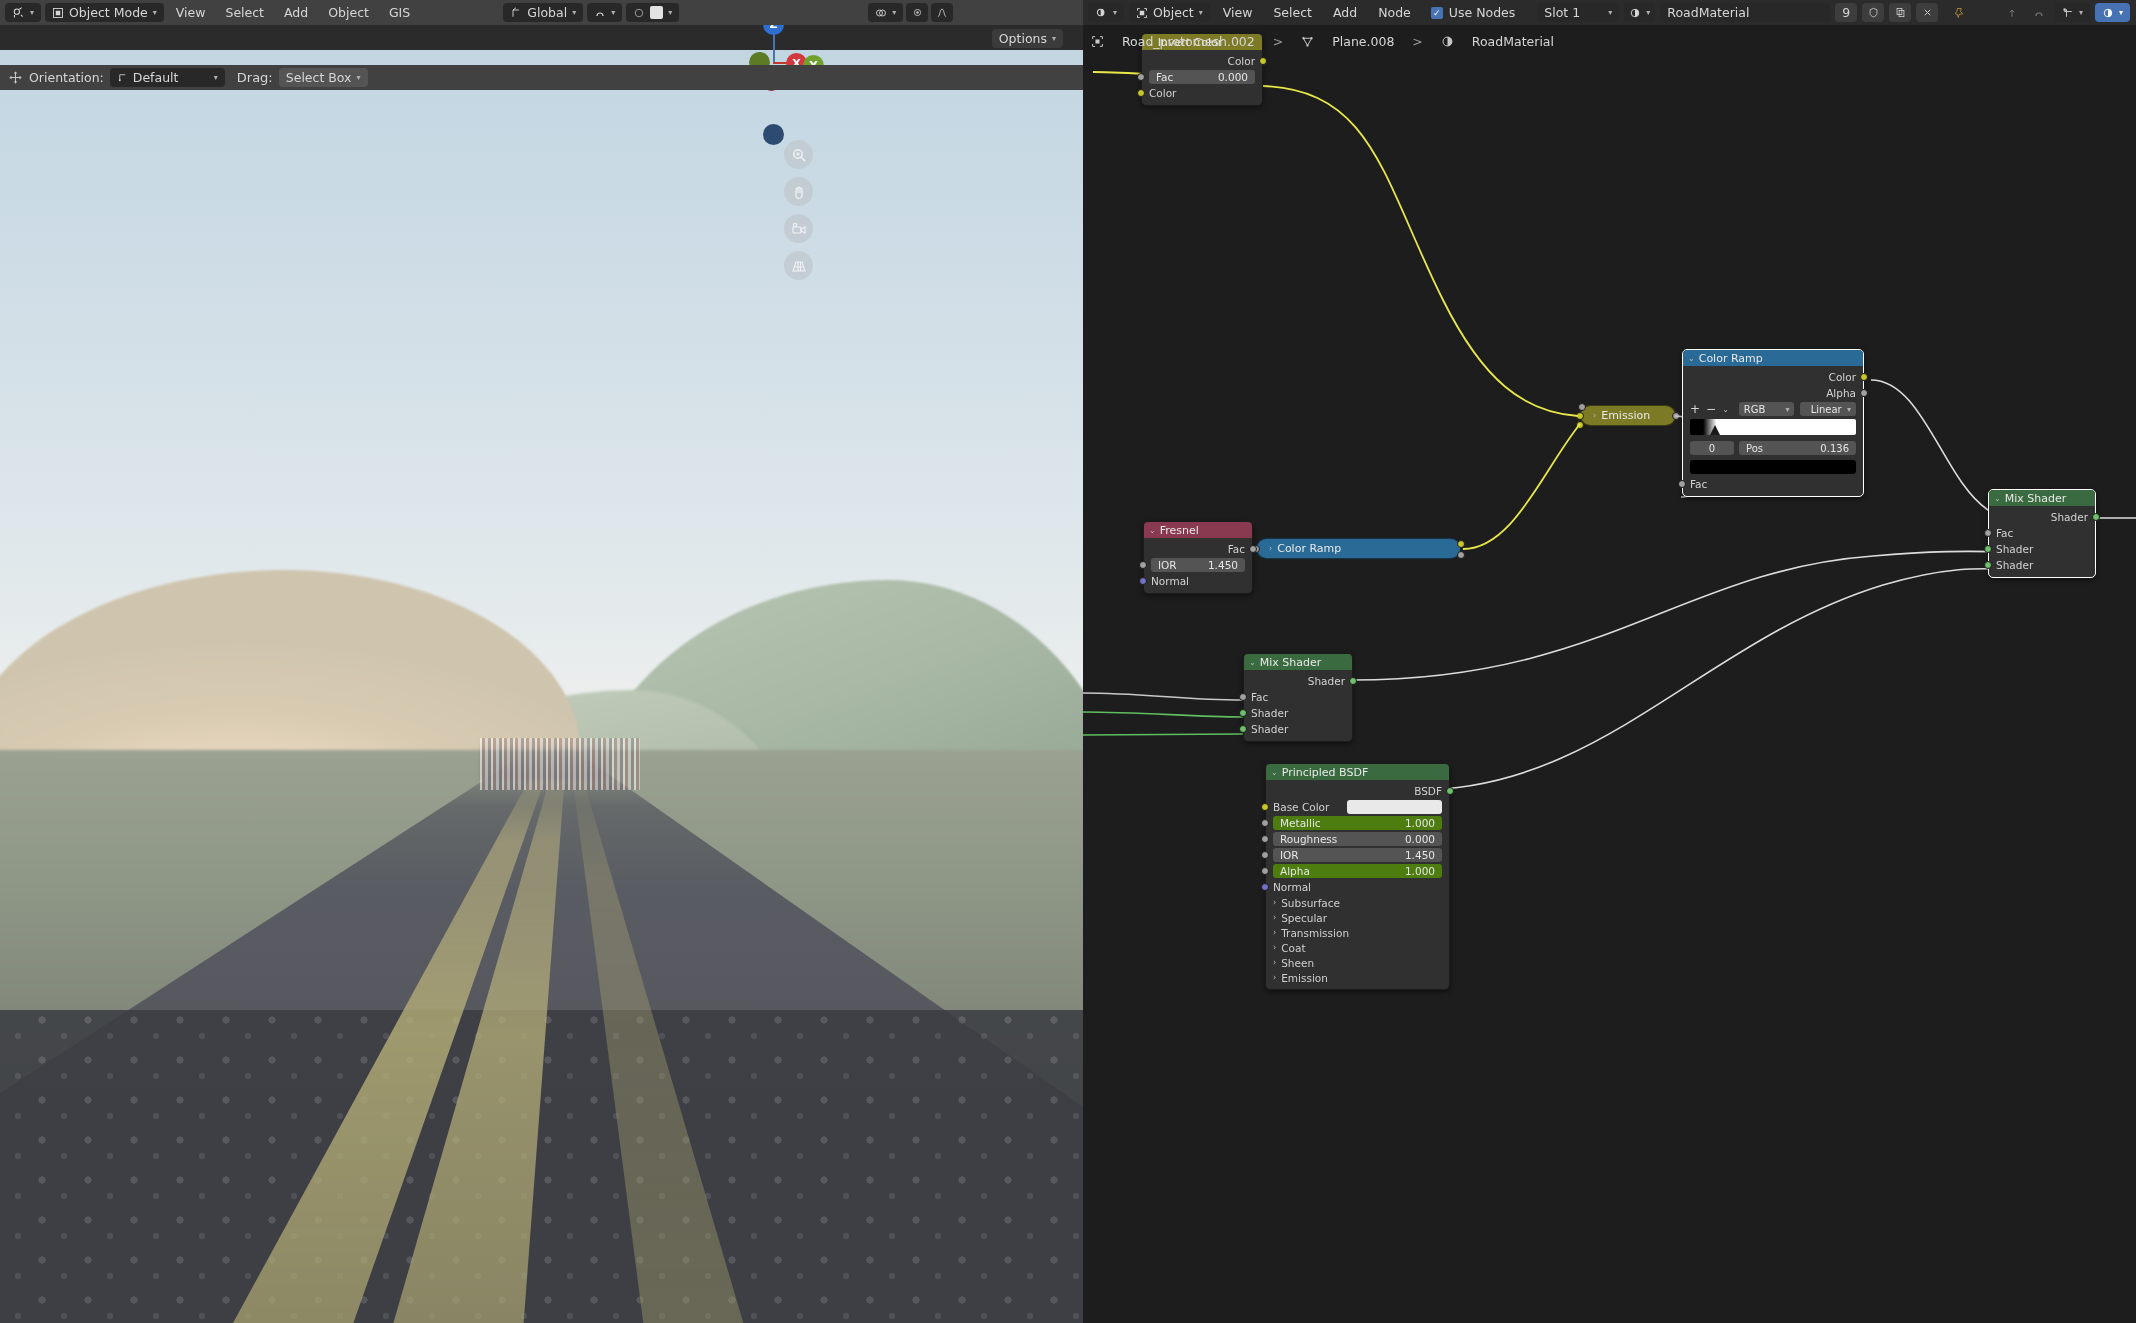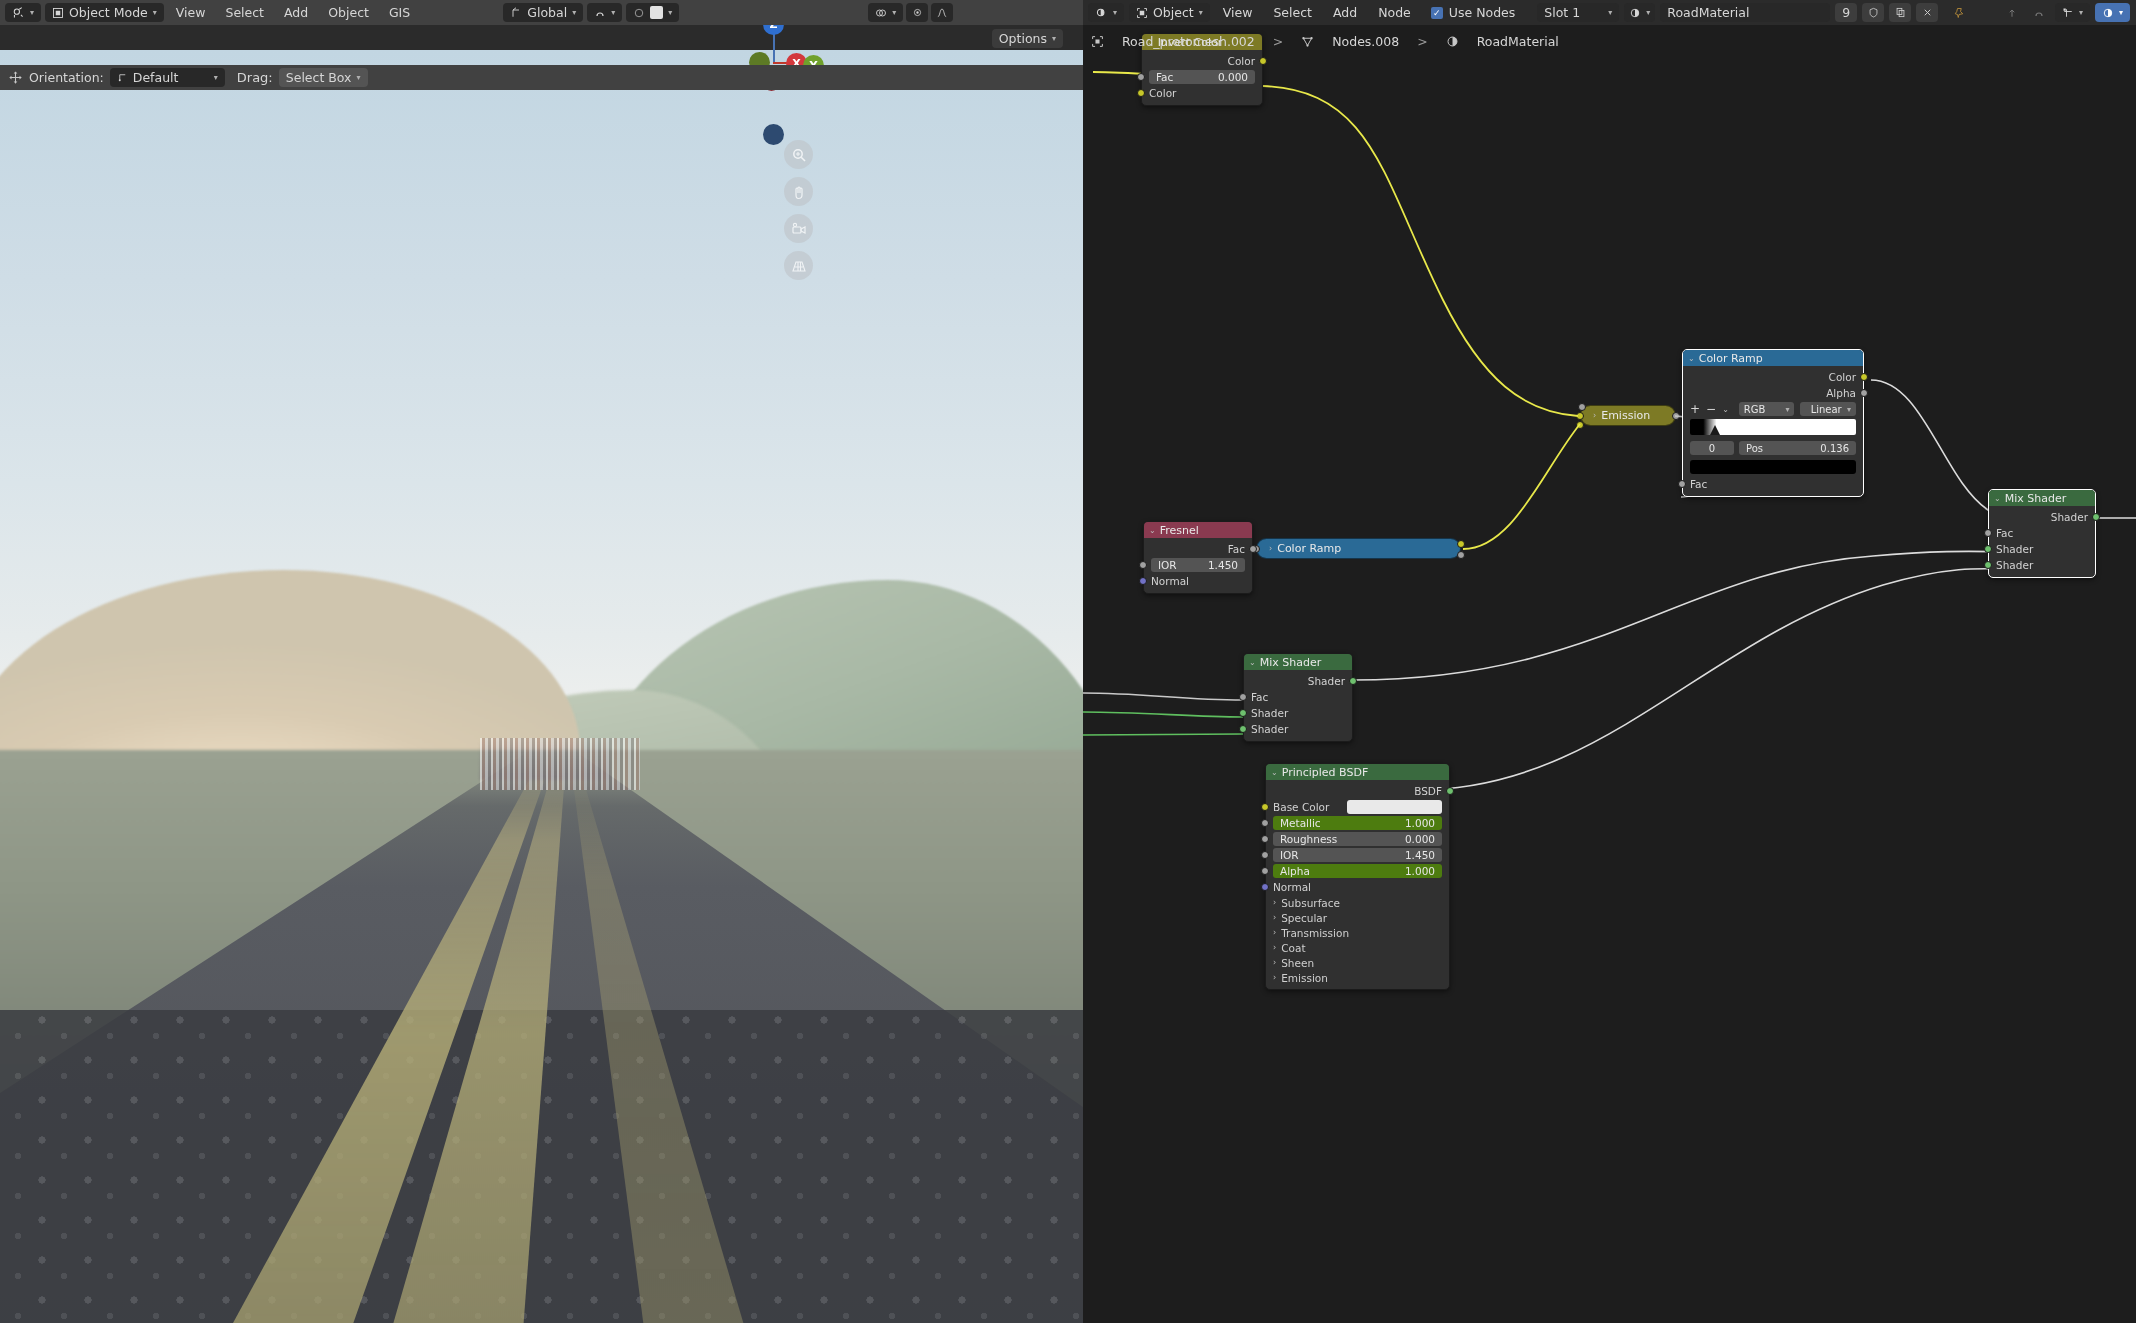--- a/index.html
+++ b/index.html
@@ -430,21 +430,21 @@
         <rect x="5.5" y="5.5" width="5" height="5" fill="#c8c8c8"></rect>
       </svg>
       <span>Road_protomesh.002</span>
       <span style="color:#9b9b9b">&gt;</span>
       <svg width="13" height="13" viewBox="0 0 16 16">
         <path d="M3 4 L13 4 L8 13 Z" fill="none" stroke="#c8c8c8" stroke-width="1.2"></path>
         <circle cx="3" cy="4" r="1.4" fill="#c8c8c8"></circle>
           <circle cx="13" cy="4" r="1.4" fill="#c8c8c8"></circle>
           <circle cx="8" cy="13" r="1.4" fill="#c8c8c8"></circle>
       </svg>
-      <span>Nodes.008</span>
+      <span>Plane.008</span>
       <span style="color:#9b9b9b">&gt;</span>
       <svg width="13" height="13" viewBox="0 0 16 16">
         <circle cx="8" cy="8" r="5.5" fill="none" stroke="#c8c8c8" stroke-width="1.2"></circle>
         <path d="M8 2.5 A5.5 5.5 0 0 1 8 13.5 Z" fill="#c8c8c8"></path>
       </svg>
       <span>RoadMaterial</span>
     </div>
 
     <svg class="links">
 

